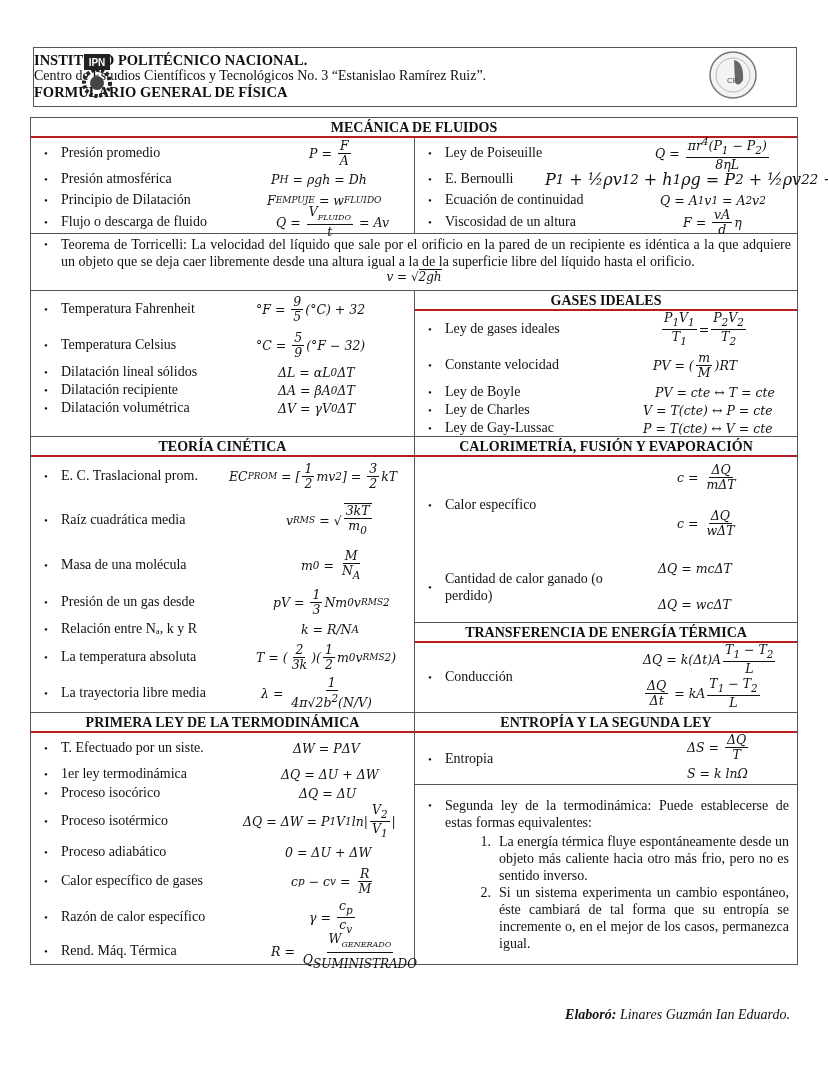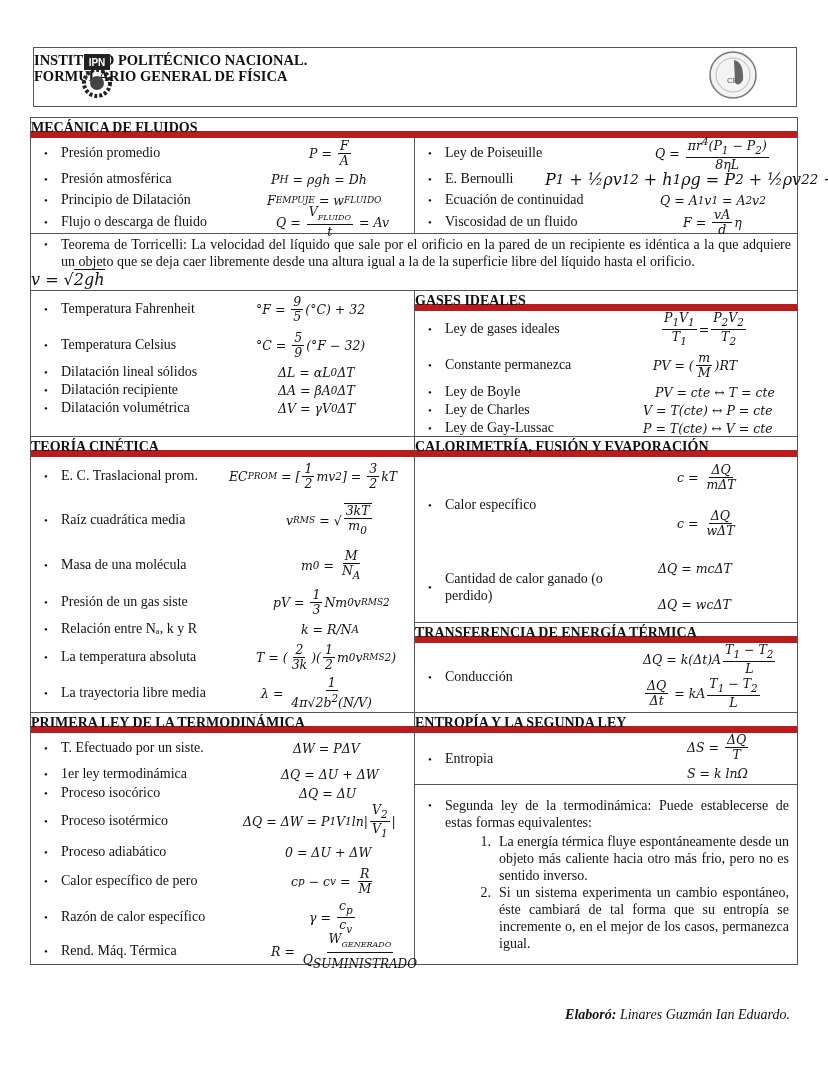--- a/index.html
+++ b/index.html
@@ -11,60 +11,61 @@
     border: 1.5px solid #555; 
   }
   .header .l1 { font-weight: bold; font-size: 14.5px; margin-top: 4px; line-height: 16px; }
   .header .l2 { font-size: 14px; line-height: 16px; }
   .header .l3 { font-weight: bold; font-size: 14.5px; line-height: 17px; }
   .logo-left { position: absolute; left: 46px; top: 3px; width: 34px; height: 48px; }
   .logo-right { position: absolute; right: 38px; top: 2px; width: 50px; height: 50px; }
 
   .sheet { position: absolute; left: 30px; top: 117px; width: 768px; border: 1.5px solid #555; }
   .sec-title {
-    font-weight: bold; font-size: 14px; height: 20px; line-height: 20px;
-    border-bottom: 7px solid #b91c1c;
+    text-align: center; font-weight: bold; font-size: 14px; height: 20px; line-height: 20px;
+    border-bottom: 2px solid #b91c1c;
   }
   .row2 { display: flex; border-bottom: 1px solid #555; }
   .col { width: 50%; }
   .col.left { border-right: 1px solid #555; width: 384px; }
   .col.right { width: 382px; }
 
   .item { display: flex; align-items: center; font-size: 14px; position: relative; }
   .bullet { width: 30px; text-align: center; font-size: 11px; flex: none; }
   .label { flex: none; }
   .formula {
     position: absolute; font-family: "DejaVu Serif", serif; font-style: italic; font-size: 12.5px;
     white-space: nowrap; display: flex; align-items: center;
   }
   .frac { display: inline-flex; flex-direction: column; align-items: center; vertical-align: middle; margin: 0 2px; }
   .frac .num { border-bottom: 1px solid #111; padding: 0 2px; line-height: 14px; }
   .frac .den { line-height: 14px; padding: 0 2px; }
   .full-text { font-size: 14px; line-height: 17px; padding: 2px 6px 0 30px; text-align: justify; position: relative; }
   .full-text .bullet { position: absolute; left: 0; top: 2px; }
-  .center-f { font-family: "DejaVu Serif", serif; font-style: italic; font-size: 16px; height: 20px; }
+  .center-f { text-align: center; font-family: "DejaVu Serif", serif; font-style: italic; font-size: 12px; height: 20px; }
 
   .sign { position: absolute; right: 38px; top: 1007px; font-size: 14px; font-style: italic; }
   .sign b { font-weight: bold; }
 
   .enum { padding-left: 40px; }
   .enum .eitem { display: flex; }
   .enum .num-l { width: 26px; flex: none; text-align: right; padding-right: 8px; }
 </style>
 </head>
 <body>
 
 <div class="header">
   <svg class="logo-left" viewBox="0 0 34 48">
     <rect x="4" y="3" width="26" height="16" fill="#222"></rect>
     <text x="17" y="15" font-size="10" fill="#fff" text-anchor="middle" font-family="Liberation Sans, sans-serif" font-weight="bold">IPN</text>
     <circle cx="17" cy="32" r="13" fill="none" stroke="#222" stroke-width="4" stroke-dasharray="3 2"></circle>
     <circle cx="17" cy="32" r="7" fill="#444"></circle>
   </svg>
   <div class="l1">INSTITUTO POLITÉCNICO NACIONAL.</div>
+  <div class="l2">Centro de Estudios Científicos y Tecnológicos No. 3 “Estanislao Ramírez Ruiz”.</div>
   <div class="l3">FORMULARIO GENERAL DE FÍSICA</div>
   <svg class="logo-right" viewBox="0 0 50 50">
     <circle cx="25" cy="25" r="23" fill="#f3f3f3" stroke="#777" stroke-width="1.5"></circle>
     <circle cx="25" cy="25" r="17" fill="none" stroke="#aaa" stroke-width="0.8"></circle>
     <path d="M26 10 Q36 12 35 30 Q30 38 27 32 Z" fill="#666"></path>
     <text x="19" y="33" font-size="8" fill="#555" font-family="Liberation Sans, sans-serif">CE</text>
   </svg>
 </div>
 
 <div class="sheet">
@@ -113,21 +114,21 @@
         <span class="label">E. Bernoulli</span>
         <span class="formula" style="left:130px;font-size:16px">P<sub>1</sub>&nbsp;+ ½ρv<sub>1</sub><sup>2</sup>&nbsp;+ h<sub>1</sub>ρg = P<sub>2</sub>&nbsp;+ ½ρv<sub>2</sub><sup>2</sup>&nbsp;+ h<sub>2</sub>ρg</span>
       </div>
       <div class="item" style="height:20px">
         <span class="bullet">•</span>
         <span class="label">Ecuación de continuidad</span>
         <span class="formula" style="left:245px">Q = A<sub>1</sub>v<sub>1</sub>&nbsp;= A<sub>2</sub>v<sub>2</sub></span>
       </div>
       <div class="item" style="height:24px">
         <span class="bullet">•</span>
-        <span class="label">Viscosidad de un fluido</span>
+        <span class="label">Viscosidad de un altura</span>
         <span class="formula" style="left:268px">F =&nbsp;<span class="frac">
               <span class="num">vA</span>
               <span class="den">d</span>
             </span>η</span>
       </div>
     </div>
   </div>
   <div style="border-bottom:1px solid #555">
     <div class="full-text">
       <span class="bullet">•</span>
@@ -178,21 +179,21 @@
         <span class="formula" style="left:245px"><span class="frac">
               <span class="num">P<sub>1</sub>V<sub>1</sub></span>
               <span class="den">T<sub>1</sub></span>
             </span>=<span class="frac">
               <span class="num">P<sub>2</sub>V<sub>2</sub></span>
               <span class="den">T<sub>2</sub></span>
             </span></span>
       </div>
       <div class="item" style="height:36px">
         <span class="bullet">•</span>
-        <span class="label">Constante permanezca</span>
+        <span class="label">Constante velocidad</span>
         <span class="formula" style="left:238px">PV = (<span class="frac">
               <span class="num">m</span>
               <span class="den">M</span>
             </span>)RT</span>
       </div>
       <div class="item" style="height:18px">
         <span class="bullet">•</span>
         <span class="label">Ley de Boyle</span>
         <span class="formula" style="left:240px">PV = cte ↔ T = cte</span>
       </div>
@@ -234,21 +235,21 @@
       <div class="item" style="height:40px">
         <span class="bullet">•</span>
         <span class="label">Masa de una molécula</span>
         <span class="formula" style="left:270px">m<sub>0</sub>&nbsp;=&nbsp;<span class="frac">
               <span class="num">M</span>
               <span class="den">N<sub>A</sub></span>
             </span></span>
       </div>
       <div class="item" style="height:34px">
         <span class="bullet">•</span>
-        <span class="label">Presión de un gas siste</span>
+        <span class="label">Presión de un gas desde</span>
         <span class="formula" style="left:242px">pV =&nbsp;<span class="frac">
               <span class="num">1</span>
               <span class="den">3</span>
             </span>Nm<sub>0</sub>v<sub style="font-size:9px">RMS</sub><sup>2</sup></span>
       </div>
       <div class="item" style="height:20px">
         <span class="bullet">•</span>
         <span class="label">Relación entre Nₐ, k y R</span>
         <span class="formula" style="left:270px">k = R/N<sub>A</sub></span>
       </div>
@@ -341,21 +342,21 @@
               <span class="den">V<sub>1</sub></span>
             </span>|</span>
       </div>
       <div class="item" style="height:22px">
         <span class="bullet">•</span>
         <span class="label">Proceso adiabático</span>
         <span class="formula" style="left:254px">0 = ΔU + ΔW</span>
       </div>
       <div class="item" style="height:36px">
         <span class="bullet">•</span>
-        <span class="label">Calor específico de pero</span>
+        <span class="label">Calor específico de gases</span>
         <span class="formula" style="left:260px">c<sub>p</sub>&nbsp;− c<sub>v</sub>&nbsp;=&nbsp;<span class="frac">
               <span class="num">R</span>
               <span class="den">M</span>
             </span></span>
       </div>
       <div class="item" style="height:36px">
         <span class="bullet">•</span>
         <span class="label">Razón de calor específico</span>
         <span class="formula" style="left:278px">γ =&nbsp;<span class="frac">
               <span class="num">c<sub>p</sub></span>

